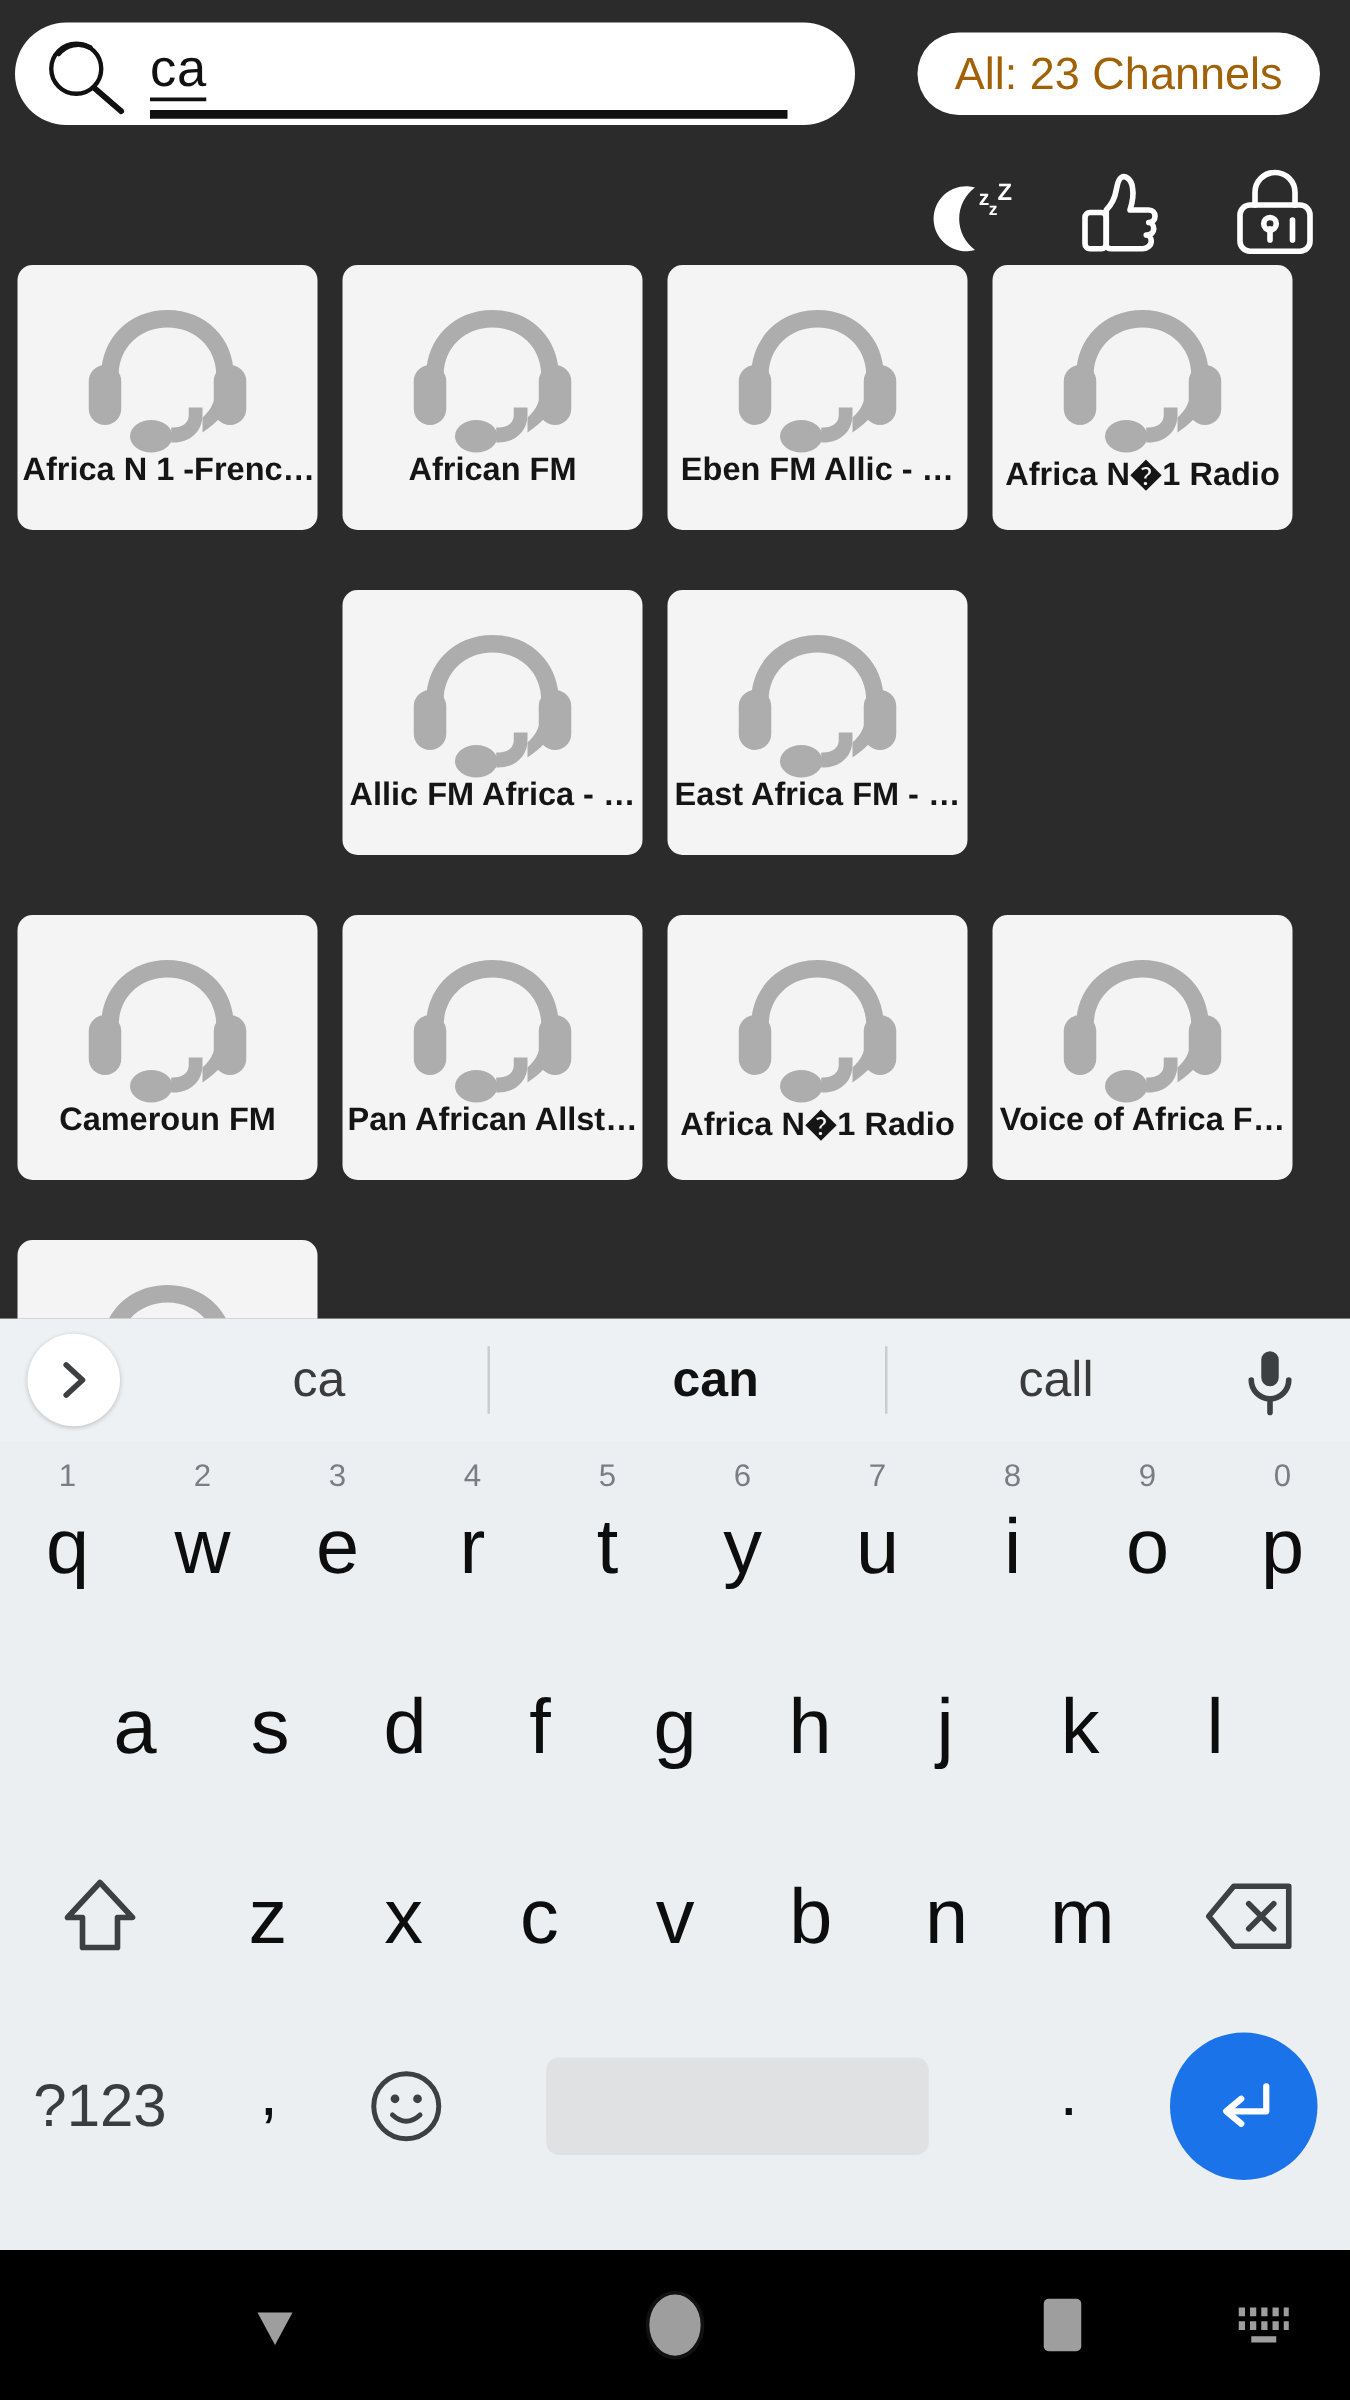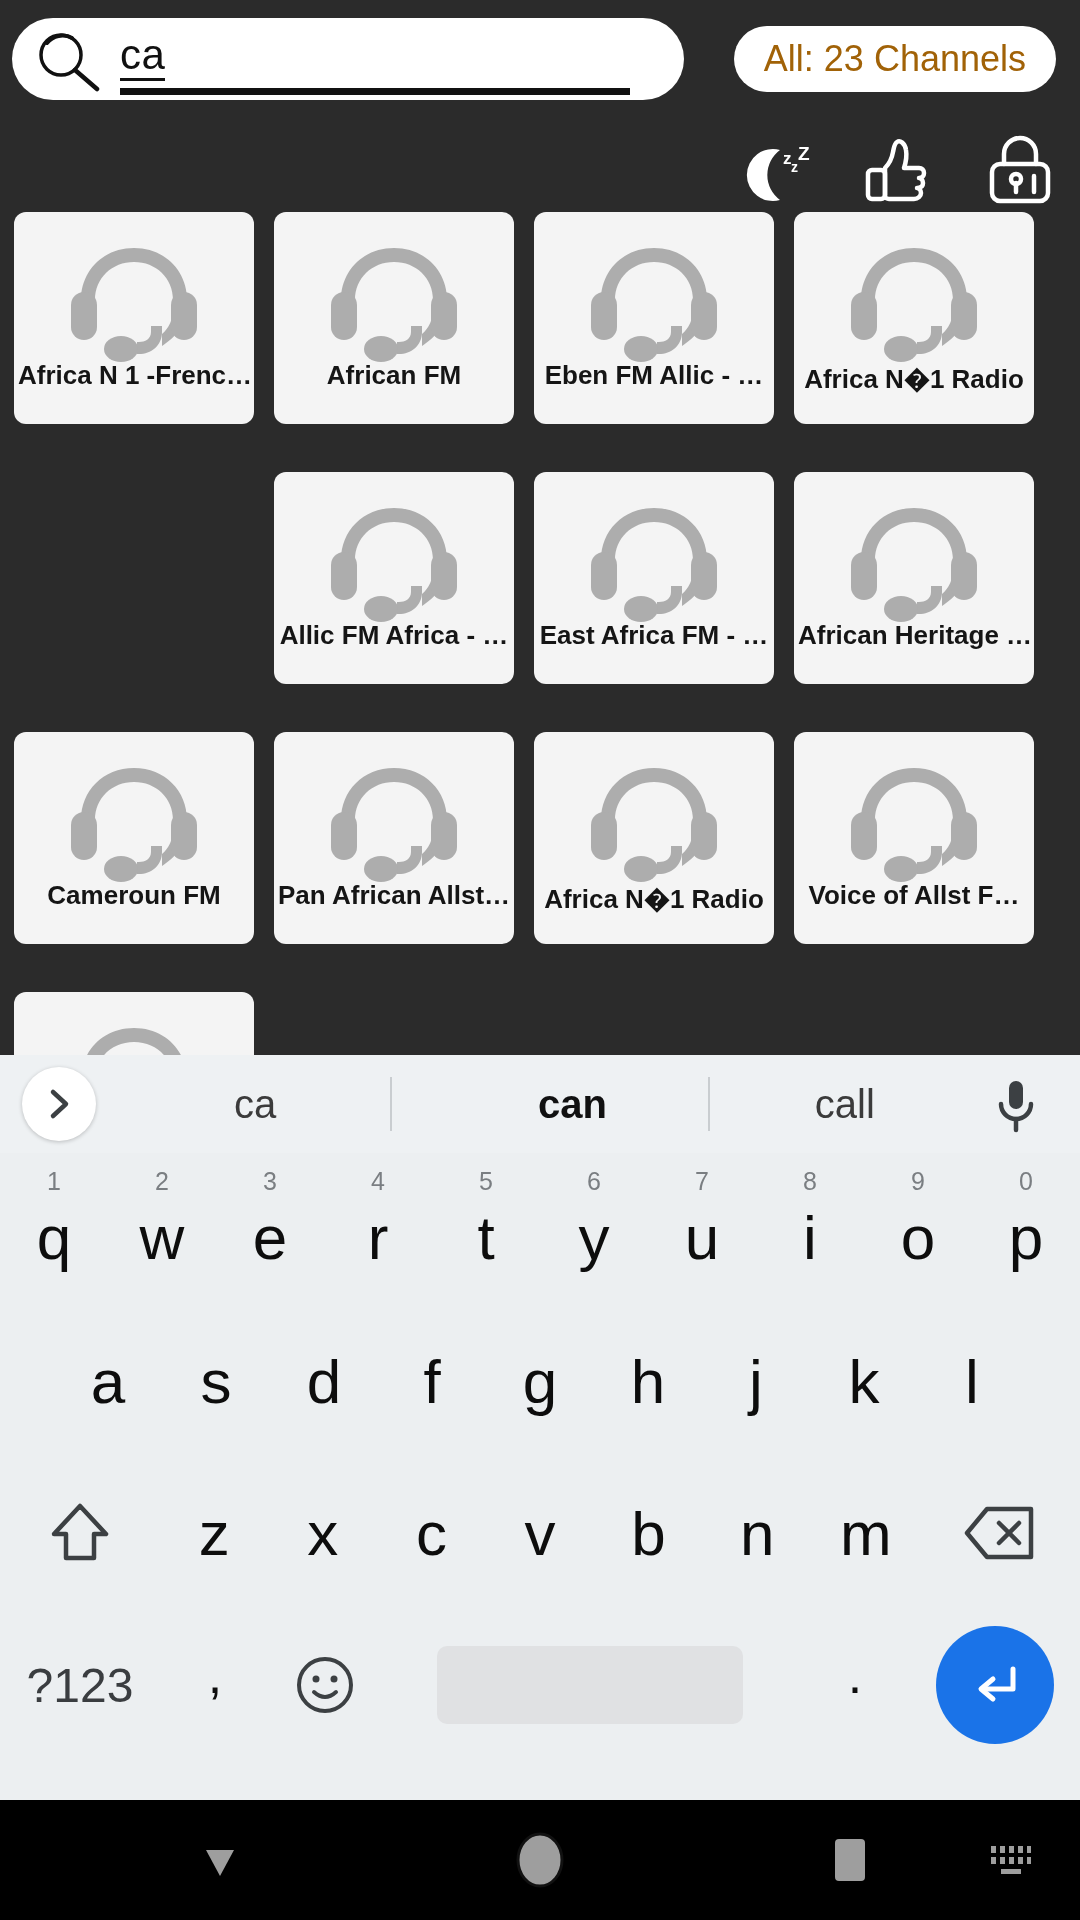--- a/index.html
+++ b/index.html
@@ -266,34 +266,20 @@
                 <path d="M75 2 C44 2 22 25 22 54 L22 60 L36 60 L36 54 C36 32 53 16 75 16 C97 16 114 32 114 54 L114 62 C114 74 110 82 103 88 L103 100 C115 92 128 80 128 60 L128 54 C128 25 106 2 75 2 Z"></path>
                 <rect x="12" y="46" width="26" height="48" rx="13"></rect>
                 <rect x="112" y="46" width="26" height="48" rx="13"></rect>
                 <path d="M103 86 C103 100 92 108 80 108 L78 108 L78 96 L80 96 C86 96 92 93 92 86 L92 80 L103 80 Z"></path>
                 <ellipse cx="62" cy="103" rx="17" ry="13"></ellipse>
               </g>
             </svg>
             <div class="cname">East Africa FM - …</div>
           </div>
         </div>
-        <div class="cell" style="left: 794px; top: 264px;">
-          <div class="card">
-            <svg class="hs" width="150" height="118" viewBox="0 0 150 118">
-              <g fill="#adadad">
-                <path d="M75 2 C44 2 22 25 22 54 L22 60 L36 60 L36 54 C36 32 53 16 75 16 C97 16 114 32 114 54 L114 62 C114 74 110 82 103 88 L103 100 C115 92 128 80 128 60 L128 54 C128 25 106 2 75 2 Z"></path>
-                <rect x="12" y="46" width="26" height="48" rx="13"></rect>
-                <rect x="112" y="46" width="26" height="48" rx="13"></rect>
-                <path d="M103 86 C103 100 92 108 80 108 L78 108 L78 96 L80 96 C86 96 92 93 92 86 L92 80 L103 80 Z"></path>
-                <ellipse cx="62" cy="103" rx="17" ry="13"></ellipse>
-              </g>
-            </svg>
-            <div class="cname">African Heritage …</div>
-          </div>
-        </div>
         <div class="cell" style="left: 14px; top: 524px;">
           <div class="card">
             <svg class="hs" width="150" height="118" viewBox="0 0 150 118">
               <g fill="#adadad">
                 <path d="M75 2 C44 2 22 25 22 54 L22 60 L36 60 L36 54 C36 32 53 16 75 16 C97 16 114 32 114 54 L114 62 C114 74 110 82 103 88 L103 100 C115 92 128 80 128 60 L128 54 C128 25 106 2 75 2 Z"></path>
                 <rect x="12" y="46" width="26" height="48" rx="13"></rect>
                 <rect x="112" y="46" width="26" height="48" rx="13"></rect>
                 <path d="M103 86 C103 100 92 108 80 108 L78 108 L78 96 L80 96 C86 96 92 93 92 86 L92 80 L103 80 Z"></path>
                 <ellipse cx="62" cy="103" rx="17" ry="13"></ellipse>
               </g>
@@ -333,21 +319,21 @@
           <div class="card">
             <svg class="hs" width="150" height="118" viewBox="0 0 150 118">
               <g fill="#adadad">
                 <path d="M75 2 C44 2 22 25 22 54 L22 60 L36 60 L36 54 C36 32 53 16 75 16 C97 16 114 32 114 54 L114 62 C114 74 110 82 103 88 L103 100 C115 92 128 80 128 60 L128 54 C128 25 106 2 75 2 Z"></path>
                 <rect x="12" y="46" width="26" height="48" rx="13"></rect>
                 <rect x="112" y="46" width="26" height="48" rx="13"></rect>
                 <path d="M103 86 C103 100 92 108 80 108 L78 108 L78 96 L80 96 C86 96 92 93 92 86 L92 80 L103 80 Z"></path>
                 <ellipse cx="62" cy="103" rx="17" ry="13"></ellipse>
               </g>
             </svg>
-            <div class="cname">Voice of Allst F…</div>
+            <div class="cname">Voice of Africa F…</div>
           </div>
         </div>
         <div class="cell" style="left: 14px; top: 784px;">
           <div class="card">
             <svg class="hs" width="150" height="118" viewBox="0 0 150 118">
               <g fill="#adadad">
                 <path d="M75 2 C44 2 22 25 22 54 L22 60 L36 60 L36 54 C36 32 53 16 75 16 C97 16 114 32 114 54 L114 62 C114 74 110 82 103 88 L103 100 C115 92 128 80 128 60 L128 54 C128 25 106 2 75 2 Z"></path>
                 <rect x="12" y="46" width="26" height="48" rx="13"></rect>
                 <rect x="112" y="46" width="26" height="48" rx="13"></rect>
                 <path d="M103 86 C103 100 92 108 80 108 L78 108 L78 96 L80 96 C86 96 92 93 92 86 L92 80 L103 80 Z"></path>

